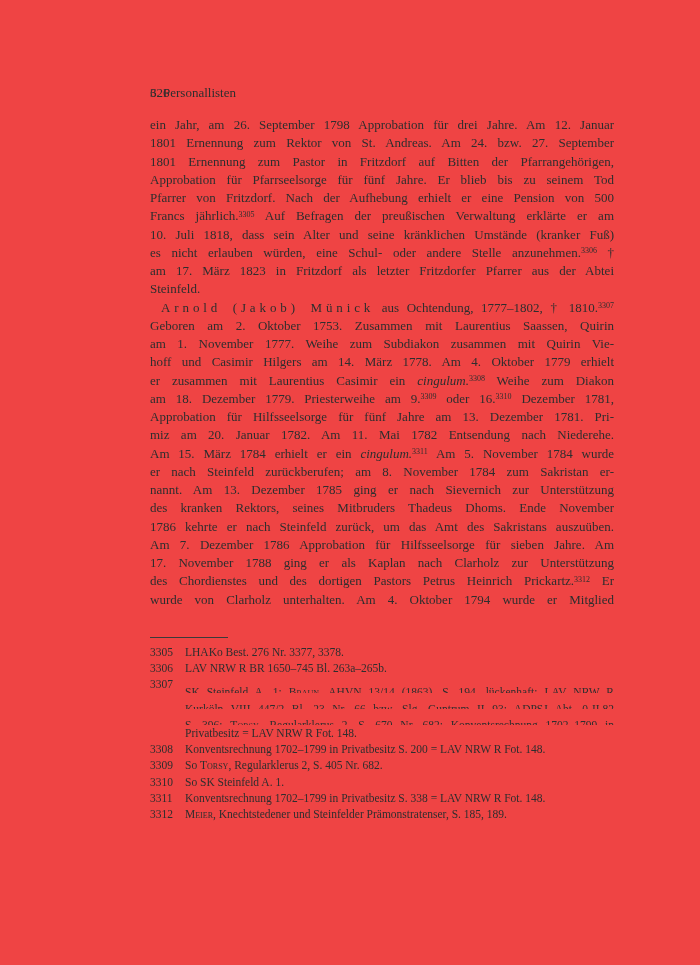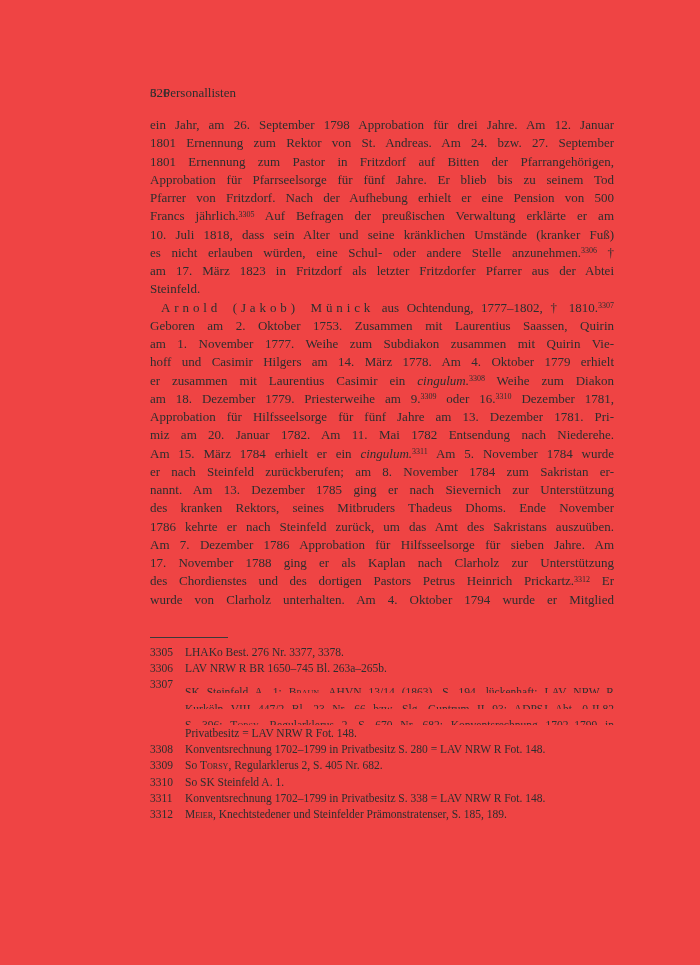--- a/index.html
+++ b/index.html
@@ -103,21 +103,21 @@
       <div class="fnrow">
         <span class="fnnum"></span>
         <span class="fntext just"><span class="r-n">S. 396; </span><span class="r-sc">Torsy</span><span class="r-n">, Regularklerus 2, S. 670 Nr. 682; Konventsrechnung 1702–1799 in</span></span>
       </div>
       <div class="fnrow">
         <span class="fnnum"></span>
         <span class="fntext"><span class="r-n">Privatbesitz = LAV NRW R Fot. 148.</span></span>
       </div>
       <div class="fnrow">
         <span class="fnnum">3308</span>
-        <span class="fntext"><span class="r-n">Konventsrechnung 1702–1799 in Privatbesitz S. 280 = LAV NRW R Fot. 148.</span></span>
+        <span class="fntext"><span class="r-n">Konventsrechnung 1702–1799 in Privatbesitz S. 200 = LAV NRW R Fot. 148.</span></span>
       </div>
       <div class="fnrow">
         <span class="fnnum">3309</span>
         <span class="fntext"><span class="r-n">So </span><span class="r-sc">Torsy</span><span class="r-n">, Regularklerus 2, S. 405 Nr. 682.</span></span>
       </div>
       <div class="fnrow">
         <span class="fnnum">3310</span>
         <span class="fntext"><span class="r-n">So SK Steinfeld A. 1.</span></span>
       </div>
       <div class="fnrow">

